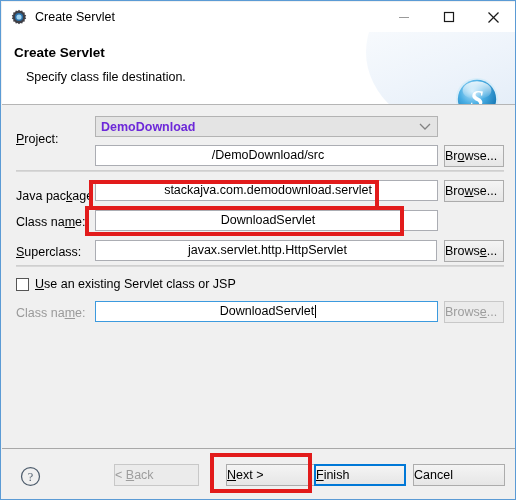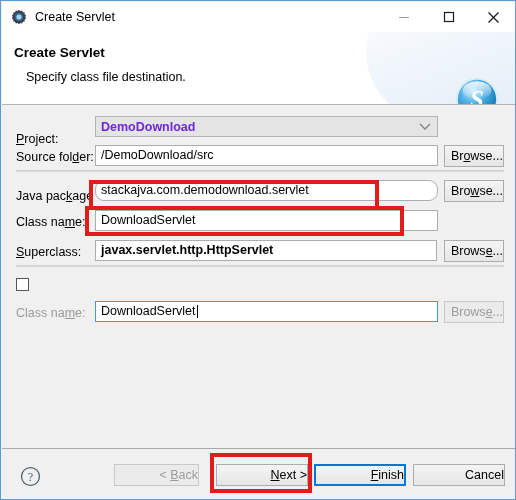--- a/index.html
+++ b/index.html
@@ -129,20 +129,21 @@
     box-sizing: border-box;
     height: 21px;
     background: #ffffff;
     border: 1px solid #abadb3;
     font-size: 12.5px;
     color: #000;
     padding: 0 2px 0 5px;
     display: flex;
     align-items: center;
     line-height: 1;
+    justify-content: center;
   }
   .field.focused { border-color: #3c9ade; }
 
   .combo {
     box-sizing: border-box;
     height: 21px;
     background: #e4e4e4;
     border: 1px solid #b3b3b3;
     font-size: 12.5px;
     color: #6d28d9;
@@ -156,21 +157,21 @@
 
   .btn {
     box-sizing: border-box;
     height: 22px;
     background: linear-gradient(#f4f4f4,#e6e6e6);
     border: 1px solid #acacac;
     font-size: 12.5px;
     color: #000;
     display: flex;
     align-items: center;
-    justify-content: flex-end;
+    justify-content: flex-start;
     font-family: "Liberation Sans", sans-serif;
     white-space: nowrap;
   }
   .btn.disabled { color: #9d9d9d; background: #ebebeb; border-color: #c8c8c8; }
   .btn.default  { border: 2px solid #0078d7; }
   .btn u { text-decoration: underline; }
 
   .sep {
     position: absolute;
     height: 1px;
@@ -280,63 +281,61 @@
     <div class="row" style="top:3px; left:14px;margin-top:20px;">
       <span class="lbl"><u>P</u>roject:</span>
     </div>
     <div class="combo" style="position:absolute; left:93px; top:11px; width:343px;">
       <span>DemoDownload</span>
       <svg class="chev" width="12" height="8" viewBox="0 0 12 8">
         <path d="M1 1 L6 6 L11 1" fill="none" stroke="#333" stroke-width="1.3"></path>
       </svg>
     </div>
 
-    <div class="row" style="top:41px; left:14px;">
-      <span class="lbl">Source fol<u>d</u>er:</span>
-    </div>
     <div class="field" style="position:absolute; left:93px; top:40px; width:343px;">
       <span>/DemoDownload/src</span>
     </div>
     <div class="btn" style="position:absolute; left:442px; top:40px; width:60px;">
       <span>Br<u>o</u>wse...</span>
     </div>
 
     <div class="sep" style="left:14px; top:65px; width:488px;"></div>
 
     <div class="row" style="top:76px; left:14px;align-items:flex-end;">
       <span class="lbl">Java pac<u>k</u>age</span>
     </div>
-    <div class="field" style="position:absolute; left:93px; top:75px; width:343px;border-radius:9px;">
+    <div class="field" style="position:absolute; left:93px; top:75px; width:343px;">
       <span>stackajva.com.demodownload.servlet</span>
     </div>
     <div class="btn" style="position:absolute; left:442px; top:75px; width:60px;">
       <span>Bro<u>w</u>se...</span>
     </div>
 
     <div class="row" style="top:106px; left:14px;">
       <span class="lbl">Class na<u>m</u>e:</span>
     </div>
     <div class="field" style="position:absolute; left:93px; top:105px; width:343px;">
       <span>DownloadServlet</span>
     </div>
 
     <div class="row" style="top:136px; left:14px;">
       <span class="lbl"><u>S</u>uperclass:</span>
     </div>
-    <div class="field" style="position:absolute; left:93px; top:135px; width:342px;font-weight:bold;">
+    <div class="field" style="position:absolute; left:93px; top:135px; width:342px;">
       <span>javax.servlet.http.HttpServlet</span>
     </div>
     <div class="btn" style="position:absolute; left:442px; top:135px; width:60px;">
       <span>Brows<u>e</u>...</span>
     </div>
 
     <div class="sep" style="left:14px; top:160px; width:488px;"></div>
 
     <div class="row" style="top:168px; left:14px;">
       <span class="cbox"></span>
+      <span class="lbl"><u>U</u>se an existing Servlet class or JSP</span>
     </div>
 
     <div class="row" style="top:197px; left:14px;">
       <span class="lbl disabled">Class na<u>m</u>e:</span>
     </div>
     <div class="field focused" style="position:absolute; left:93px; top:196px; width:343px;">
       <span>DownloadServlet</span>
         <span class="caret"></span>
     </div>
     <div class="btn disabled" style="position:absolute; left:442px; top:196px; width:60px;">
@@ -347,21 +346,21 @@
 
   <div class="footer">
     <svg class="help-icon" viewBox="0 0 22 22">
       <circle cx="11" cy="11" r="9.4" fill="none" stroke="#4c5b6b" stroke-width="1.3"></circle>
       <text x="11" y="15.5" font-family="Liberation Serif, serif" font-size="13" fill="#4c5b6b" text-anchor="middle">?</text>
     </svg>
 
     <div class="btn disabled" style="position:absolute; left:112px; top:15px; width:85px;">
       <span>&lt; <u>B</u>ack</span>
     </div>
-    <div class="btn" style="position:absolute; left:214px; top:15px; width:92px;">
+    <div class="btn" style="position:absolute; left:224px; top:15px; width:92px;">
       <span><u>N</u>ext &gt;</span>
     </div>
     <div class="btn" style="position:absolute; left:411px; top:15px; width:92px;">
       <span>Cancel</span>
     </div>
     <div class="btn default" style="position:absolute; left:312px; top:15px; width:92px;">
       <span><u>F</u>inish</span>
     </div>
   </div>
 

